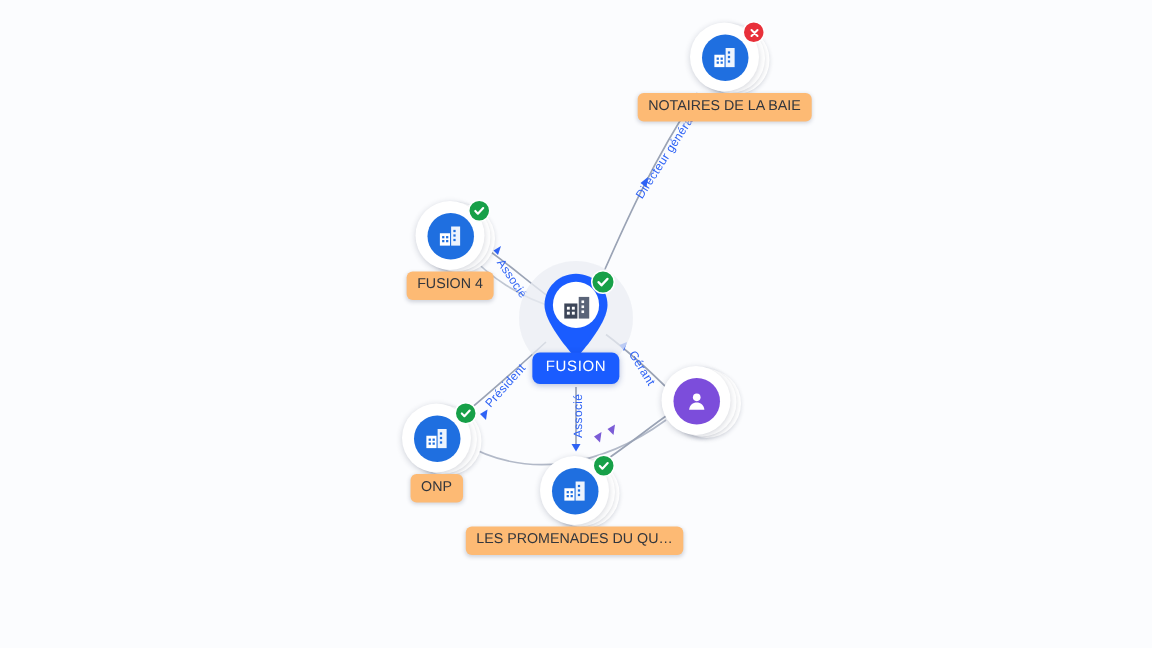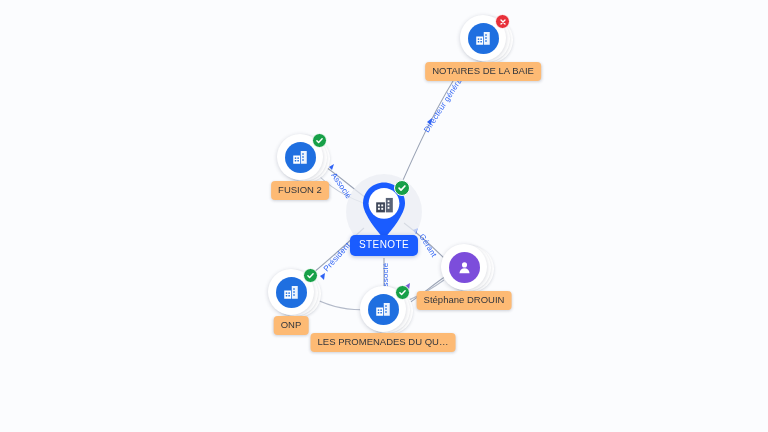--- a/index.html
+++ b/index.html
@@ -296,21 +296,21 @@
             <rect x="15" y="15" width="2" height="2" fill="#1f6fe0"></rect>
           </svg>
         </div>
       </div>
       <div class="badge ok">
         <svg width="9" height="9" viewBox="0 0 12 12" aria-hidden="true">
           <path d="M2.5 6.2 L4.8 8.6 L9.5 3.6" fill="none" stroke="#ffffff" stroke-width="1.9" stroke-linecap="round" stroke-linejoin="round"></path>
         </svg>
       </div>
     </div>
-    <div class="node-label">FUSION 2</div>
+    <div class="node-label">FUSION 4</div>
   </div>
 
   <div class="node" id="node-onp" style="left:291px; top:292px;text-align:right;">
     <div class="node-stack">
       <div class="stack-card c1"></div>
       <div class="stack-card c2"></div>
       <div class="node-disc">
         <div class="inner-circle">
           <svg width="18" height="18" viewBox="0 0 24 24" aria-hidden="true">
             <rect x="3" y="10" width="9" height="11" fill="#ffffff"></rect>
@@ -327,21 +327,21 @@
       </div>
       <div class="badge ok">
         <svg width="9" height="9" viewBox="0 0 12 12" aria-hidden="true">
           <path d="M2.5 6.2 L4.8 8.6 L9.5 3.6" fill="none" stroke="#ffffff" stroke-width="1.9" stroke-linecap="round" stroke-linejoin="round"></path>
         </svg>
       </div>
     </div>
     <div class="node-label">ONP</div>
   </div>
 
-  <div class="node" id="node-promenades" style="left:383px; top:309px;">
+  <div class="node" id="node-promenades" style="left:383px; top:327px;">
     <div class="node-stack">
       <div class="stack-card c1"></div>
       <div class="stack-card c2"></div>
       <div class="node-disc">
         <div class="inner-circle">
           <svg width="18" height="18" viewBox="0 0 24 24" aria-hidden="true">
             <rect x="3" y="10" width="9" height="11" fill="#ffffff"></rect>
             <rect x="13" y="4" width="8" height="17" fill="#ffffff" opacity="0.92"></rect>
             <rect x="5" y="12.5" width="2" height="2" fill="#1f6fe0"></rect>
             <rect x="8.5" y="12.5" width="2" height="2" fill="#1f6fe0"></rect>
@@ -368,21 +368,20 @@
       <div class="stack-card c2"></div>
       <div class="node-disc">
         <div class="inner-circle person">
           <svg width="17" height="17" viewBox="0 0 24 24" aria-hidden="true">
             <circle cx="12" cy="8.3" r="3.6" fill="#ffffff"></circle>
             <path d="M4.8 20 C5.4 15.2 8.4 13.2 12 13.2 C15.6 13.2 18.6 15.2 19.2 20 Z" fill="#ffffff"></path>
           </svg>
         </div>
       </div>
     </div>
-    <div class="node-label">Stéphane DROUIN</div>
   </div>
 
   <div id="node-stenote" style="left:384px; top:212px;">
     <div class="pin-halo"></div>
     <div class="pin-wrap">
       <svg class="pin-svg" width="48" height="62" viewBox="0 0 48 62" aria-hidden="true">
         <path d="M24 1.5 C12.4 1.5 3 10.8 3 22.3 C3 33.4 17.5 50.5 22.1 55.7
                  C23.1 56.8 24.9 56.8 25.9 55.7 C30.5 50.5 45 33.4 45 22.3
                  C45 10.8 35.6 1.5 24 1.5 Z" fill="#1a5cff"></path>
         <circle cx="24" cy="22.3" r="15.4" fill="#ffffff"></circle>
@@ -398,17 +397,17 @@
           <rect x="15.6" y="7.2" width="2" height="2" fill="#ffffff"></rect>
           <rect x="15.6" y="11" width="2" height="2" fill="#ffffff"></rect>
           <rect x="15.6" y="14.8" width="2" height="2" fill="#ffffff"></rect>
         </svg>
       </div>
       <div class="pin-badge">
         <svg width="10" height="10" viewBox="0 0 12 12" aria-hidden="true">
           <path d="M2.5 6.2 L4.8 8.6 L9.5 3.6" fill="none" stroke="#ffffff" stroke-width="2" stroke-linecap="round" stroke-linejoin="round"></path>
         </svg>
       </div>
-      <div class="pin-label">STENOTE</div>
+      <div class="pin-label">FUSION</div>
     </div>
   </div>
 
 </div>
 
 </body></html>

